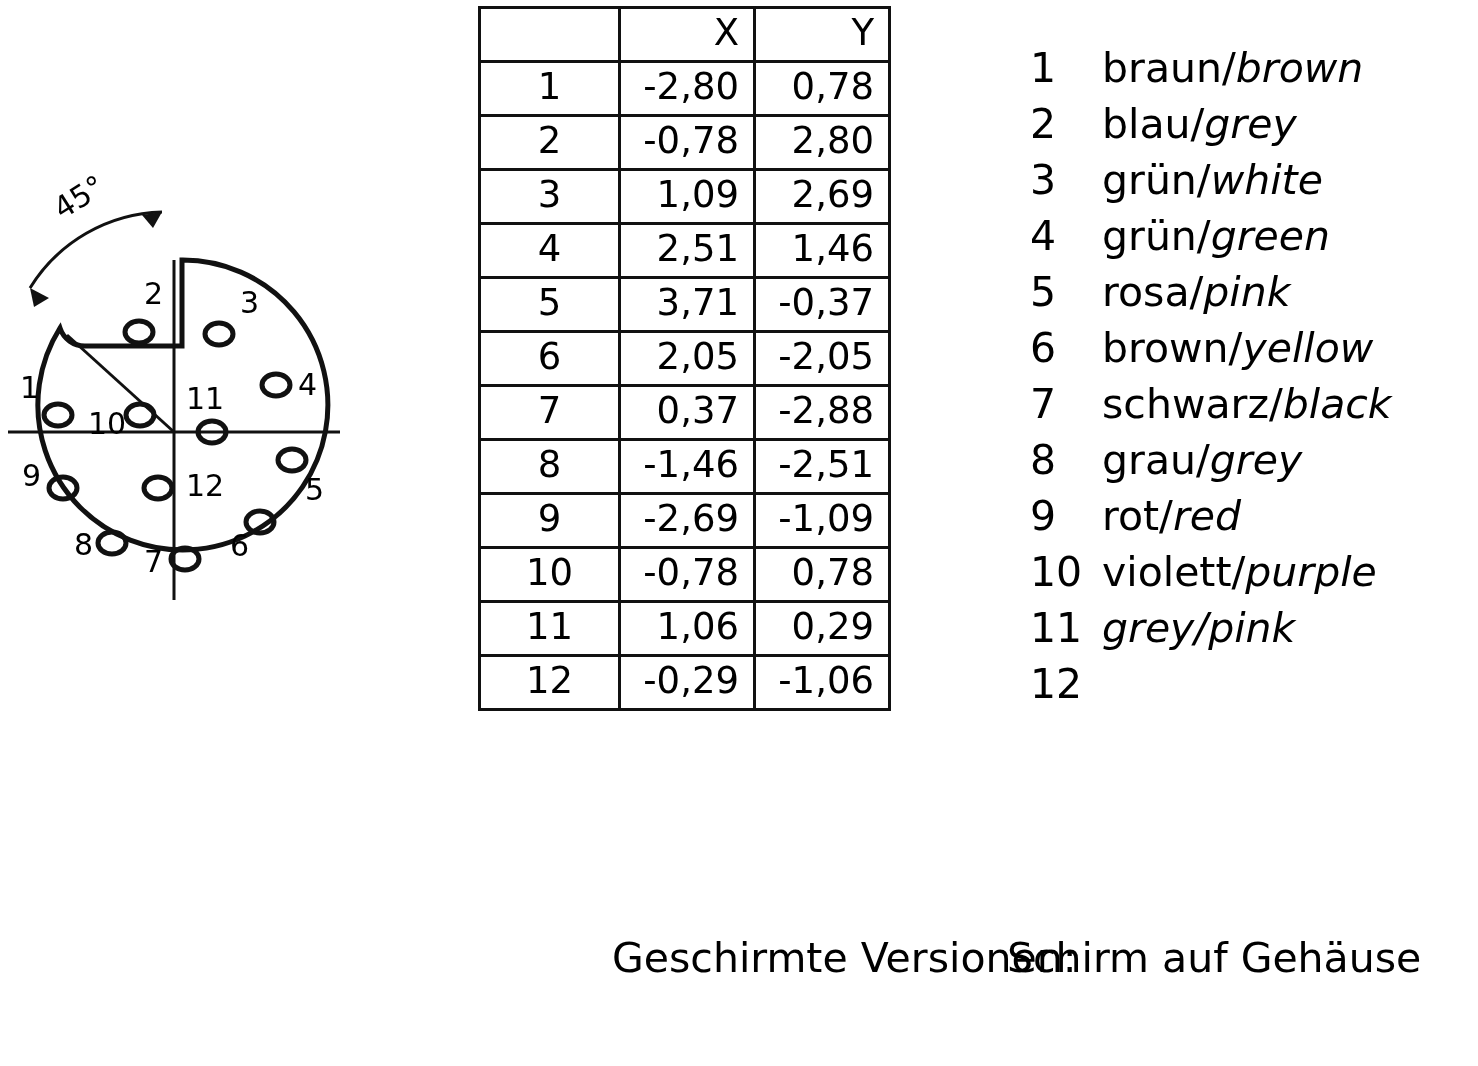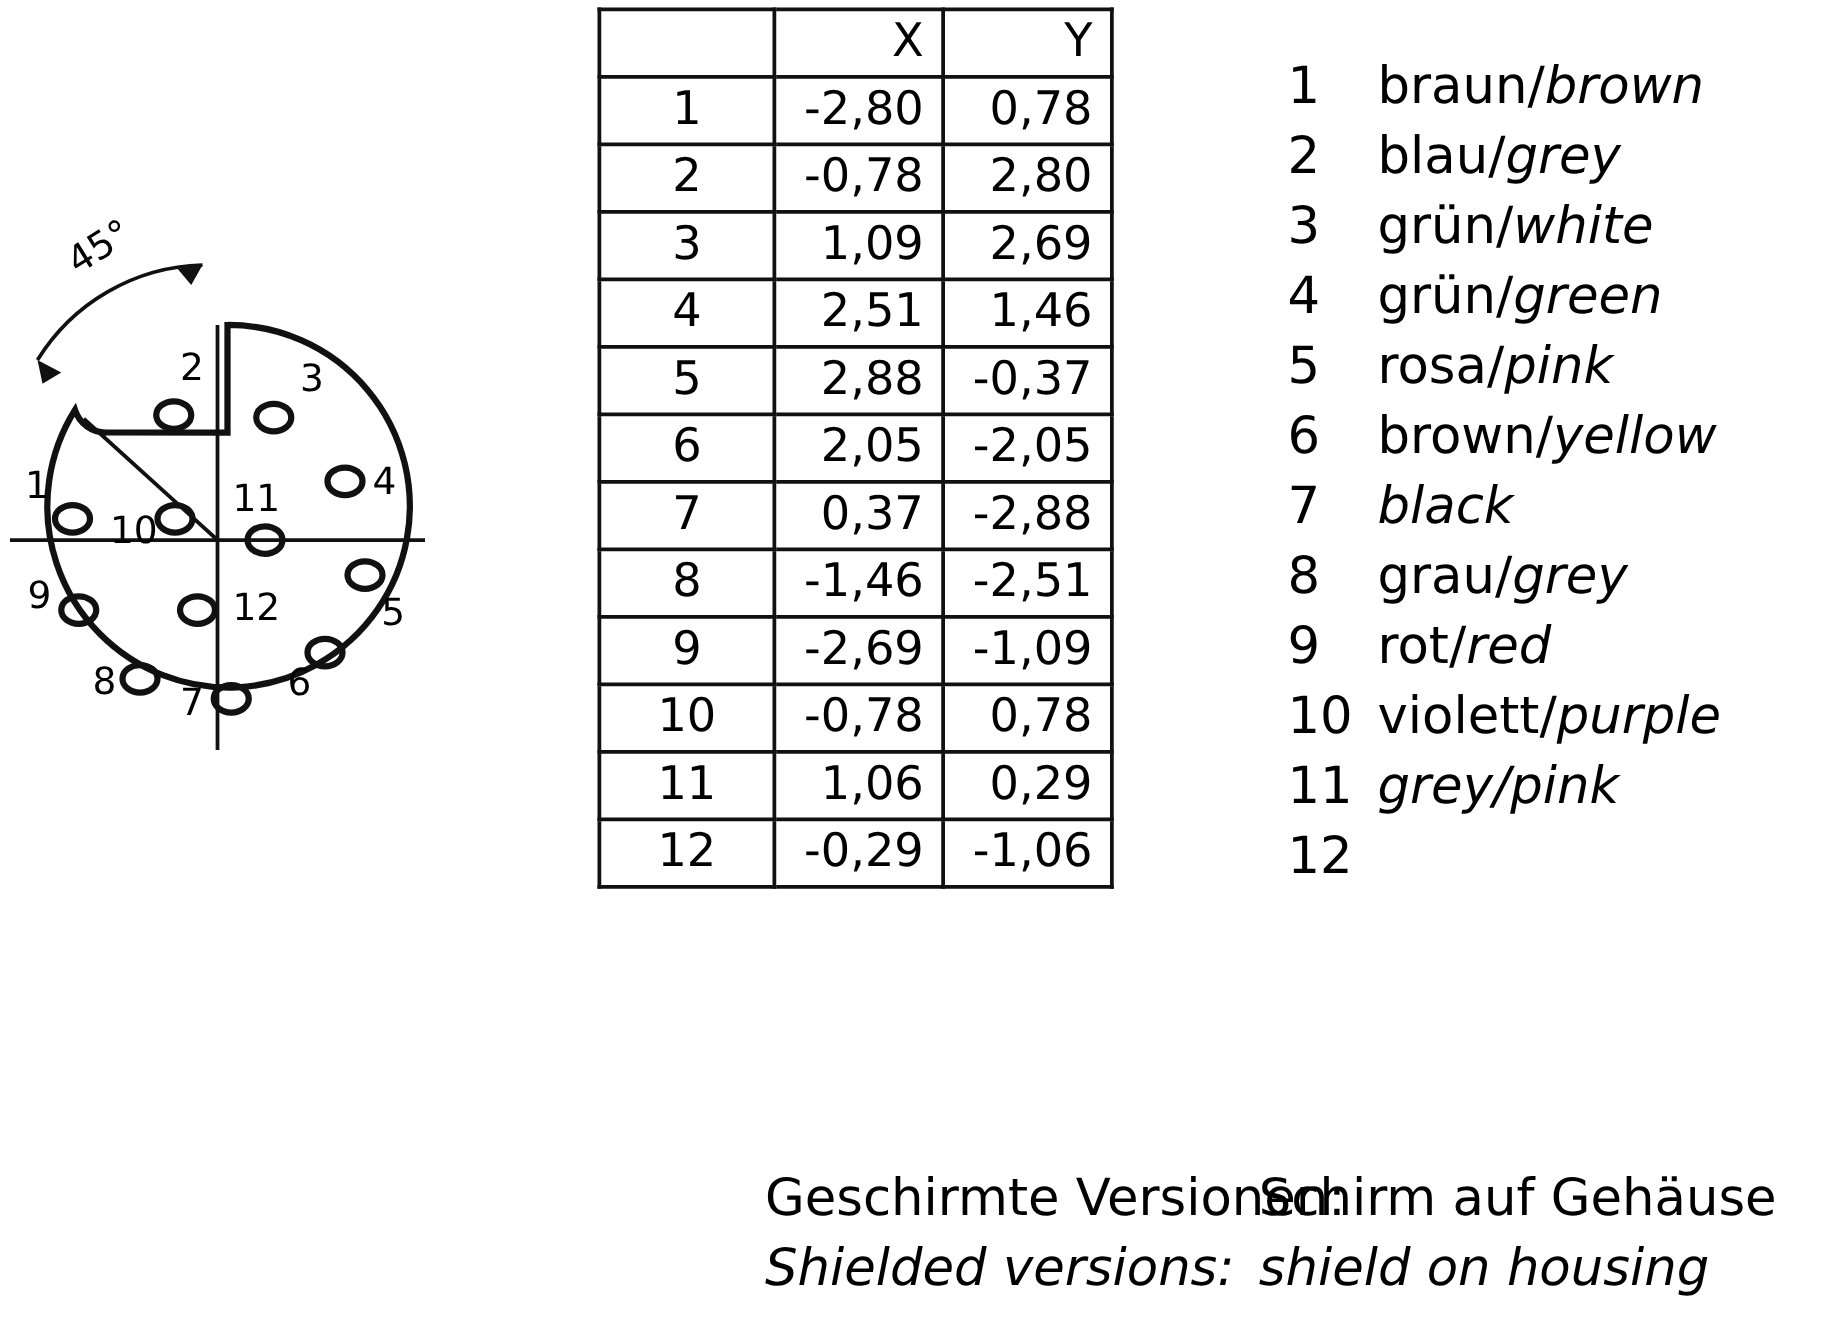--- a/index.html
+++ b/index.html
@@ -193,21 +193,21 @@
       <td class="c-val">1,09</td>
       <td class="c-val">2,69</td>
     </tr>
     <tr>
       <td class="c-pin">4</td>
       <td class="c-val">2,51</td>
       <td class="c-val">1,46</td>
     </tr>
     <tr>
       <td class="c-pin">5</td>
-      <td class="c-val">2,88</td>
+      <td class="c-val">3,71</td>
       <td class="c-val">-0,37</td>
     </tr>
     <tr>
       <td class="c-pin">6</td>
       <td class="c-val">2,05</td>
       <td class="c-val">-2,05</td>
     </tr>
     <tr>
       <td class="c-pin">7</td>
       <td class="c-val">0,37</td>
@@ -267,20 +267,21 @@
     <span class="legend-de">rosa/</span>
     <span class="legend-en">pink</span>
   </div>
   <div class="legend-row">
     <span class="legend-num">6</span>
     <span class="legend-de">brown/</span>
     <span class="legend-en">yellow</span>
   </div>
   <div class="legend-row">
     <span class="legend-num">7</span>
+    <span class="legend-de">schwarz/</span>
     <span class="legend-en">black</span>
   </div>
   <div class="legend-row">
     <span class="legend-num">8</span>
     <span class="legend-de">grau/</span>
     <span class="legend-en">grey</span>
   </div>
   <div class="legend-row">
     <span class="legend-num">9</span>
     <span class="legend-de">rot/</span>
@@ -298,17 +299,13 @@
   <div class="legend-row">
     <span class="legend-num">12</span>
   </div>
 </div>
 
 <div id="shield-note">
   <div class="note-row">
     <span class="note-label de">Geschirmte Versionen:</span>
     <span class="note-value de">Schirm auf Gehäuse</span>
   </div>
-  <div class="note-row">
-    <span class="note-label en">Shielded versions:</span>
-    <span class="note-value en">shield on housing</span>
-  </div>
 </div>
 
 </body></html>

